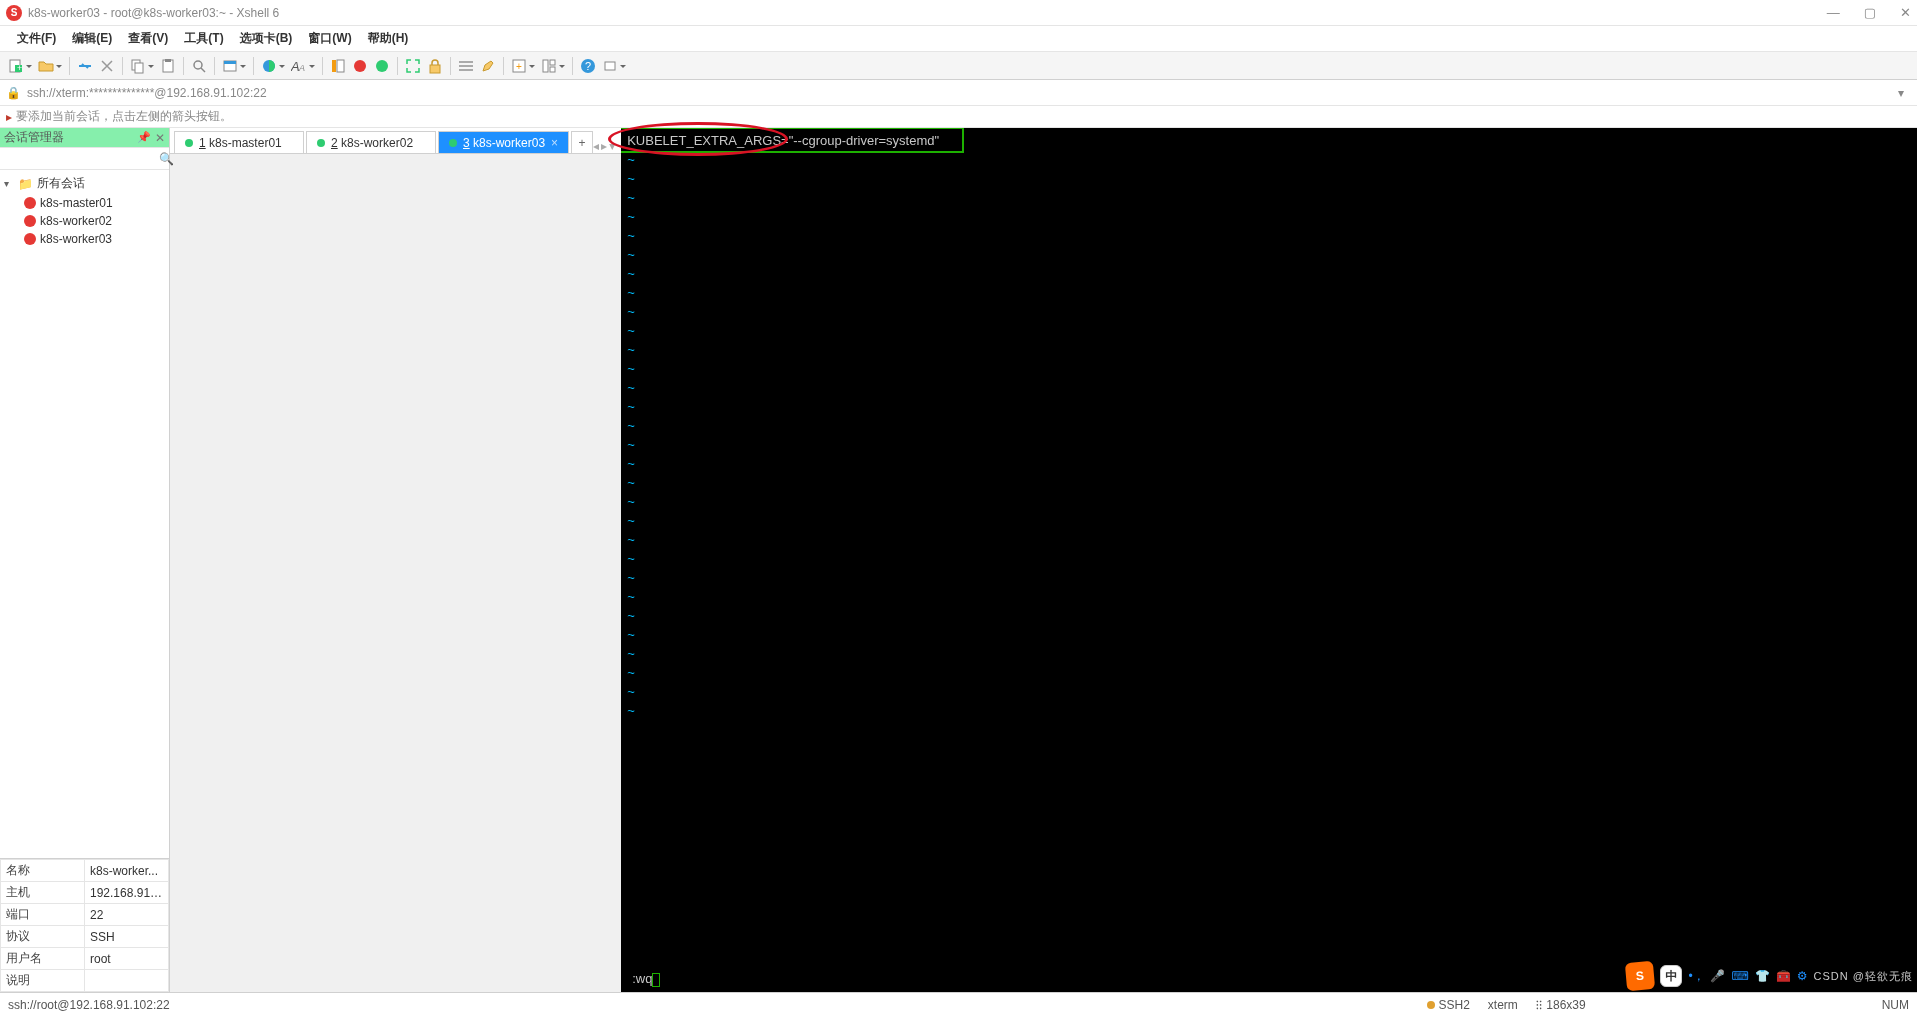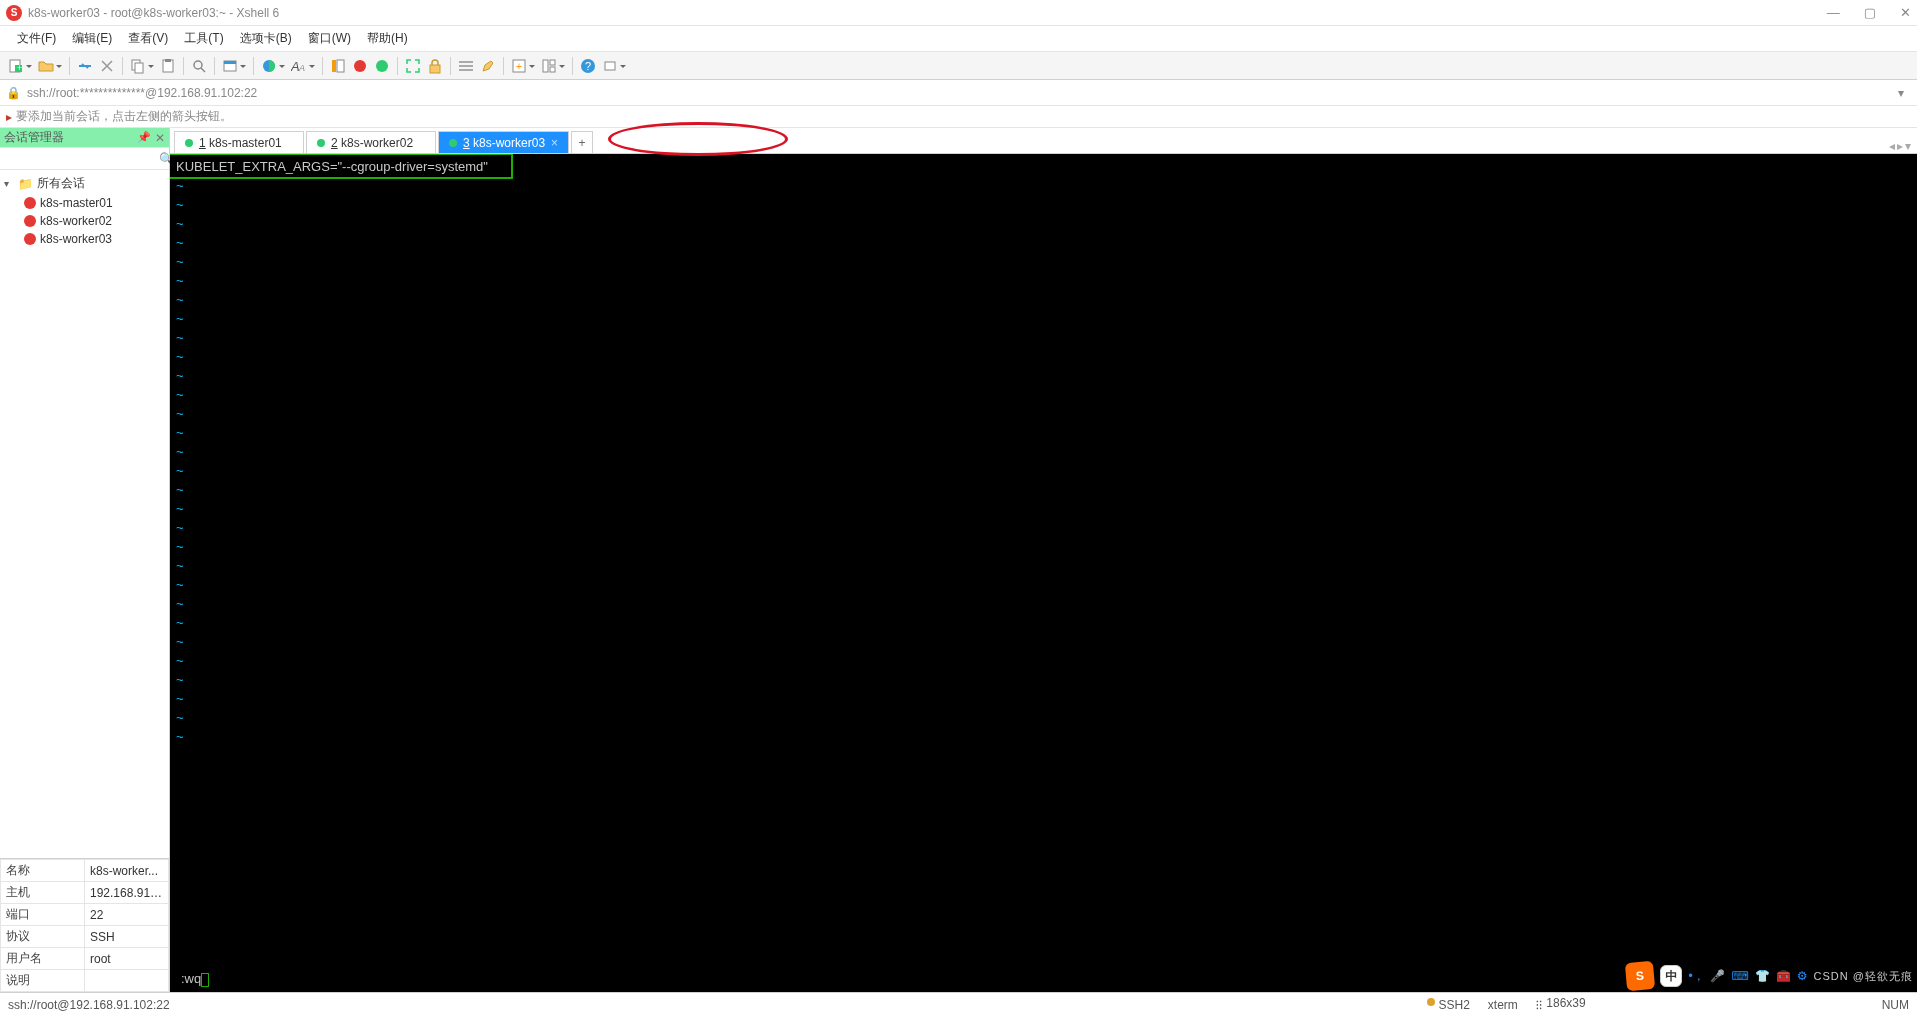--- a/index.html
+++ b/index.html
@@ -6,21 +6,21 @@
 body { background:#f0f0f0; width:1917px; height:1016px; overflow:hidden; font-size:12px; color:#333; position:relative; }
 
 
 .titlebar { height:26px; background:#fff; display:flex; align-items:center; padding:0 6px; border-bottom:1px solid #e5e5e5; }
 .titlebar .app-icon { width:16px; height:16px; background:#e53935; border-radius:50%; margin-right:6px; display:flex; align-items:center; justify-content:center; color:#fff; font-size:10px; font-weight:bold; }
 .titlebar .title-text { color:#888; }
 .titlebar .win-ctrls { margin-left:auto; display:flex; gap:24px; color:#888; }
 .titlebar .win-ctrls span { cursor:pointer; font-size:13px; }
 
 
-.menubar { height:26px; background:#fff; display:flex; align-items:center; padding:0 10px; gap:2px; border-bottom:1px solid #e5e5e5; }
+.menubar { height:26px; background:#fff; display:flex; align-items:center; padding:0 10px; gap:2px; border-bottom:1px solid #e5e5e5;font-weight:bold; }
 .menubar .mi { padding:3px 7px; cursor:pointer; }
 
 
 .toolbar { height:28px; background:#f5f5f5; display:flex; align-items:center; padding:0 6px; gap:2px; border-bottom:1px solid #d0d0d0; }
 .tb-btn { min-width:20px; height:22px; padding:0 2px; display:flex; align-items:center; justify-content:center; cursor:pointer; border-radius:2px; position:relative; }
 .tb-sep { width:1px; height:18px; background:#d0d0d0; margin:0 3px; }
 .tb-dd::after { content:""; display:inline-block; margin-left:2px; border:3px solid transparent; border-top-color:#666; transform:translateY(2px); }
 
 
 .addrbar { height:26px; background:#fff; display:flex; align-items:center; padding:0 6px; gap:6px; border-bottom:1px solid #e5e5e5; color:#888; }
@@ -48,21 +48,21 @@
 .folder-icon { color:#e0a030; }
 .session-icon { width:12px; height:12px; border-radius:50%; background:#e53935; display:inline-block; }
 .twist { color:#666; font-size:10px; width:10px; display:inline-block; }
 
 .props { border-top:1px solid #d0d0d0; }
 .props table { width:100%; border-collapse:collapse; font-size:12px; }
 .props td { border:1px solid #e5e5e5; padding:2px 5px; height:19px; white-space:nowrap; overflow:hidden; text-overflow:ellipsis; max-width:80px; }
 .props td:first-child { width:50%; color:#444;margin-left:40px; }
 
 
-.center { flex:1; display:flex; flex-direction:column; min-width:0; }
+.center { flex:1; display:flex; flex-direction:row; min-width:0; }
 .tabstrip { height:26px; background:#fff; display:flex; align-items:flex-end; border-bottom:1px solid #d0d0d0; position:relative; padding-left:4px; }
 .tab { height:22px; min-width:130px; border:1px solid #d0d0d0; border-bottom:none; background:#fff; display:flex; align-items:center; gap:6px; padding:0 10px; margin-right:2px; font-size:12px; cursor:pointer; position:relative; }
 .tab .dot { width:8px; height:8px; border-radius:50%; background:#2ecc71; }
 .tab .tx { color:#333; }
 .tab .num { text-decoration:underline; }
 .tab.active { background:#1e90ff; color:#fff; }
 .tab.active .tx { color:#fff; }
 .tab.active .dot { background:#2ecc71; }
 .tab .tclose { margin-left:auto; color:inherit; opacity:.7; }
 .tab-add { width:22px; height:22px; border:1px solid #d0d0d0; border-bottom:none; display:flex; align-items:center; justify-content:center; color:#666; cursor:pointer; background:#fff; }
@@ -76,21 +76,21 @@
 
 .terminal { flex:1; background:#000; color:#c8c8c8; font-family:Consolas,"Courier New",monospace; font-size:13px; padding:4px 6px; line-height:18px; overflow:hidden; white-space:pre; position:relative; }
 .terminal .annot-box { position:absolute; left:-3px; top:-1px; width:346px; height:26px; border:2px solid #1db000; pointer-events:none; }
 .terminal .tilde { color:#00bfff; }
 .terminal .cmdline { position:absolute; left:11px; bottom:4px; }
 .cursor-block { display:inline-block; width:8px; height:14px; border:1px solid #1db000; vertical-align:middle; }
 
 
 .statusbar { position:absolute; left:0; right:0; bottom:0; height:24px; background:#fff; border-top:1px solid #d0d0d0; display:flex; align-items:center; padding:0 8px; font-size:12px; color:#555; gap:18px; }
 .statusbar .spacer { flex:1; }
-.statusbar .seg { display:flex; gap:4px; }
+.statusbar .seg { display:flex; align-items:center; gap:4px; }
 .statusbar .g-dot { width:8px; height:8px; background:#e0a030; border-radius:50%; }
 
 
 .floaters { position:absolute; right:4px; bottom:26px; display:flex; align-items:center; gap:6px; z-index:10; }
 .fl-badge { width:28px; height:28px; border-radius:6px; display:flex; align-items:center; justify-content:center; font-weight:bold; color:#fff; }
 .wm { color:#c9c9c9; font-size:11px; letter-spacing:1px; }
 
 svg { display:block; }
 </style>
 </head>
@@ -245,21 +245,21 @@
     </span>
   <span class="tb-btn tb-dd">
       <svg width="16" height="16">
         <rect x="3" y="4" width="10" height="8" fill="#fff" stroke="#888"></rect>
       </svg>
     </span>
 </div>
 
 <div class="addrbar">
   <span class="lock-icon">🔒</span>
-  <span>ssh://root:**************@192.168.91.102:22</span>
+  <span>ssh://xterm:**************@192.168.91.102:22</span>
   <div class="arrow-area">
     <span class="tb-btn">▾</span>
   </div>
 </div>
 
 <div class="hintbar">
   <span class="flag-icon">▸</span>
   <span>要添加当前会话，点击左侧的箭头按钮。</span>
 </div>
 

